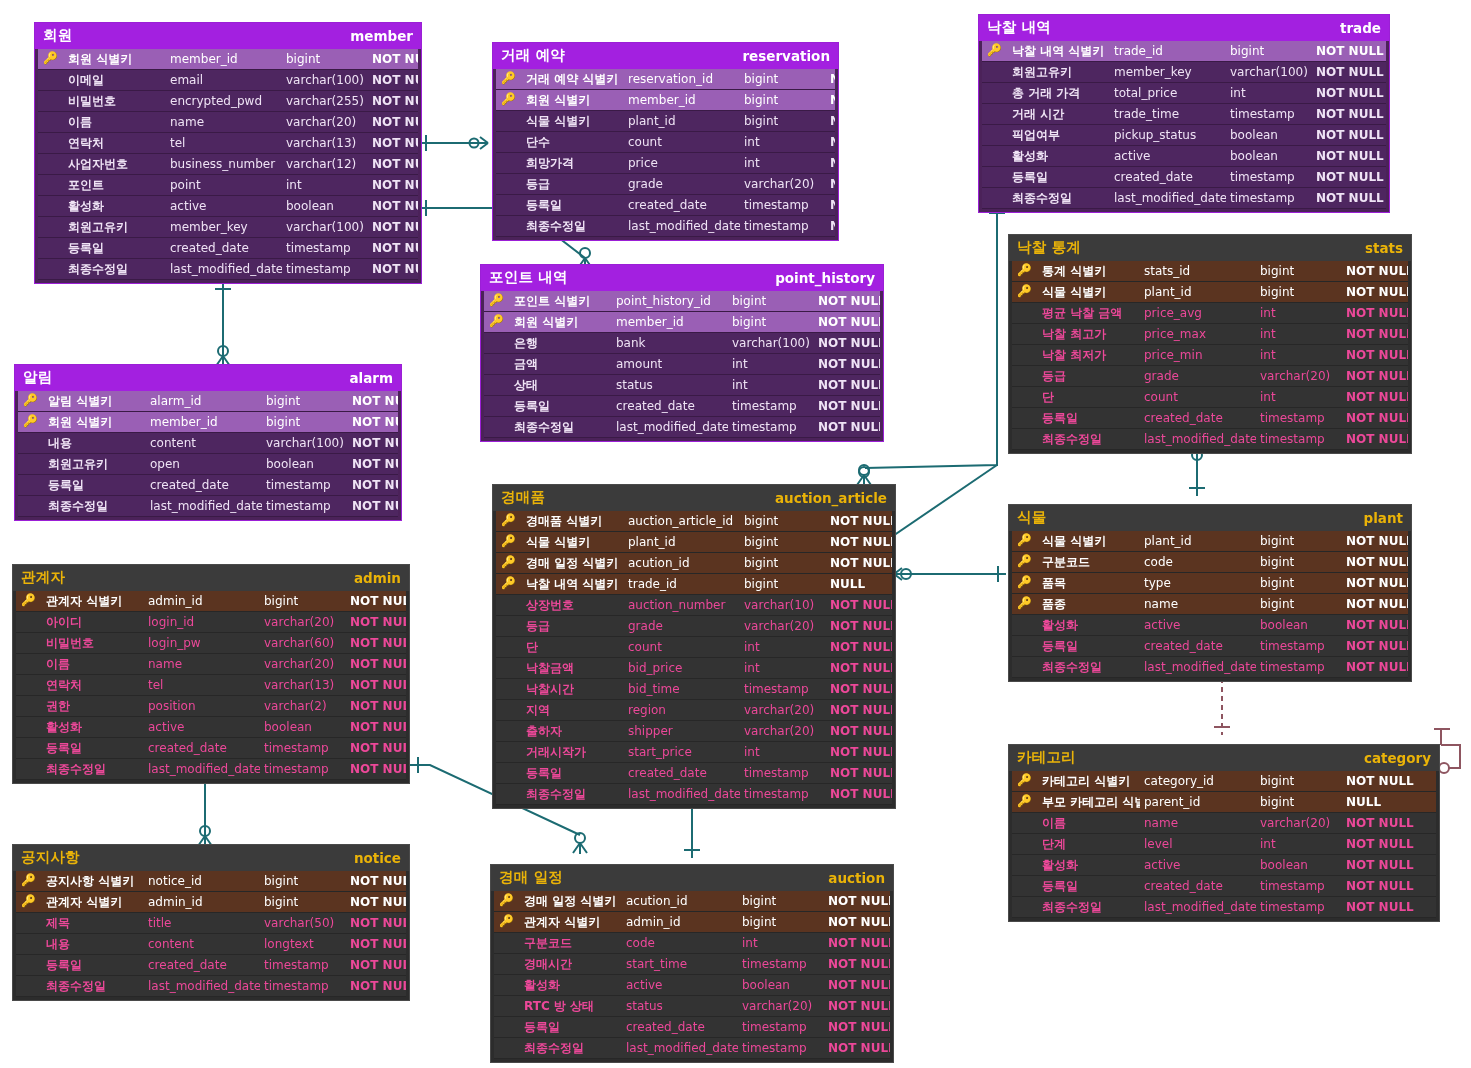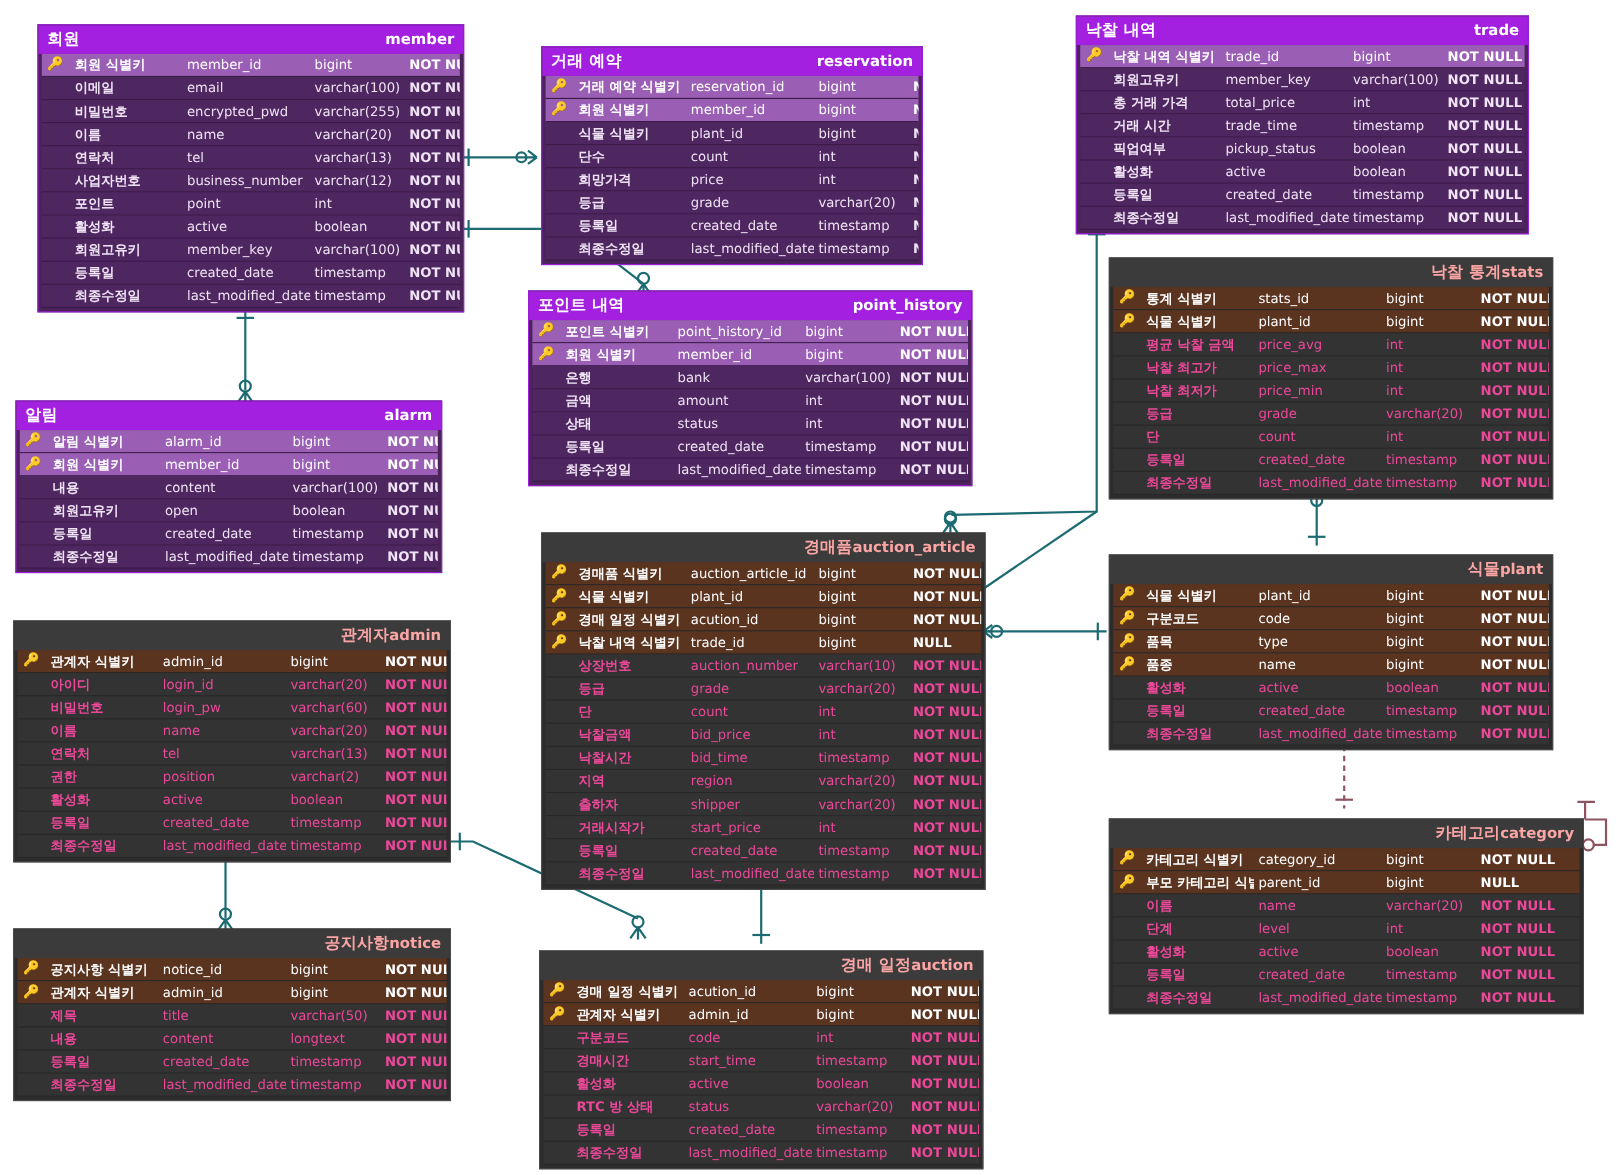--- a/index.html
+++ b/index.html
@@ -24,21 +24,21 @@
 
   
   .thm-purple{border-color:#9b1fd6;background:#4b2259;}
   .thm-purple .hdr{background:#a320e0;color:#ffffff;}
   .thm-purple .row{background:#4e2660;color:#efe3f5;border-bottom:1px solid #3a1a46;}
   .thm-purple .row.pk{background:#9a5fb5;color:#ffffff;}
   .thm-purple .row.fk{background:#9a5fb5;color:#ffffff;}
 
   
   .thm-dark{border-color:#4a4a4a;background:#2c2c2c;}
-  .thm-dark .hdr{background:#3b3b3b;color:#fca5a5;justify-content:flex-end;}
+  .thm-dark .hdr{background:#3b3b3b;color:#eab308;}
   .thm-dark .row{background:#333333;color:#ec4899;border-bottom:1px solid #272727;}
   .thm-dark .row.pk{background:#5b3420;color:#ffffff;}
   .thm-dark .row.fk{background:#5b3420;color:#ffffff;}
 
   .k{display:inline-block;font-size:12px;line-height:18px;}
   .k-pk{color:#f0c419;}
   .k-fk{color:#19d0c8;}
   .k-fk2{color:#e79aa8;}
 </style>
 </head>

